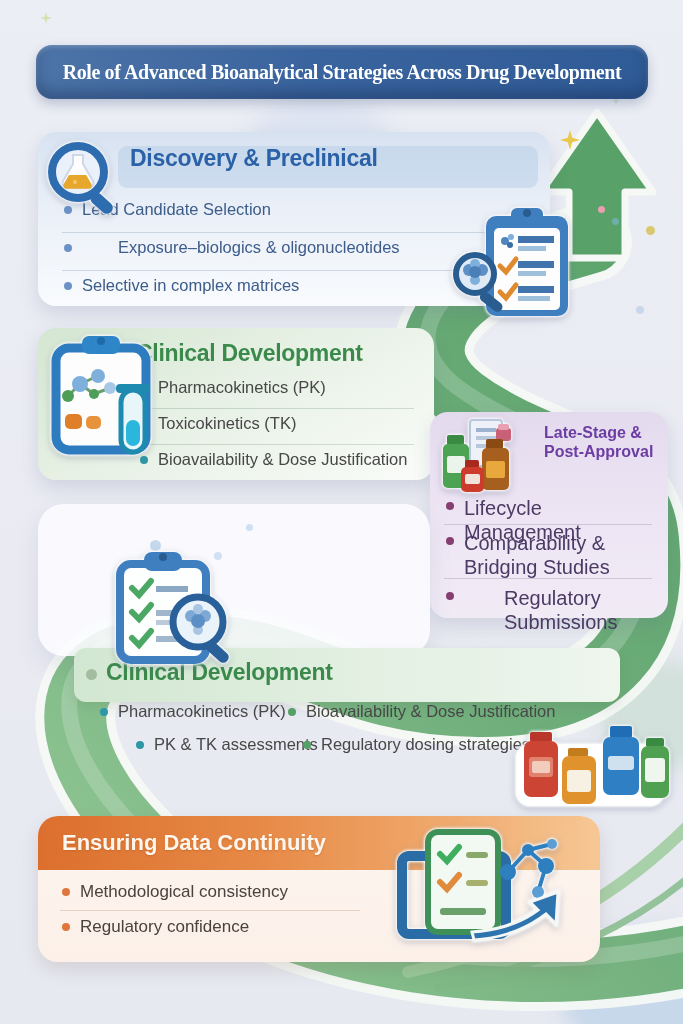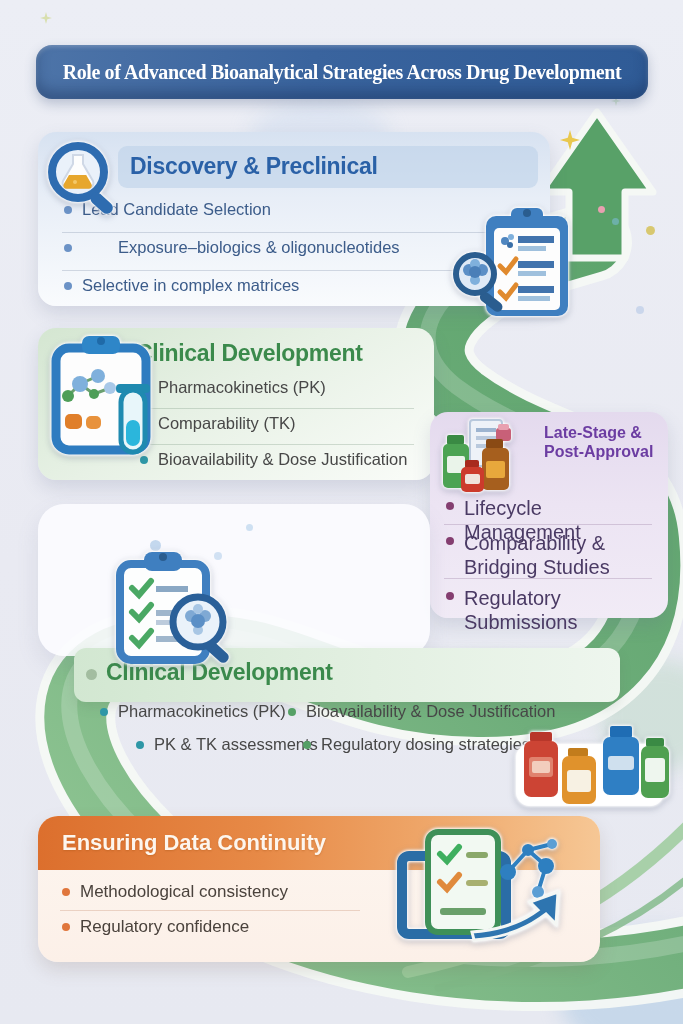--- a/index.html
+++ b/index.html
@@ -22,21 +22,21 @@
   .panel{border-radius:18px;box-shadow:0 8px 18px rgba(95,105,140,.18);z-index:2;}
   .sec-title{font-weight:700;font-size:23px;letter-spacing:-.3px;white-space:nowrap;z-index:3;}
   .bullet-row{display:flex;align-items:flex-start;z-index:3;}
   .dot{width:8px;height:8px;border-radius:50%;flex:0 0 8px;margin:6px 10px 0 0;}
   .btext{font-size:16.5px;line-height:1.2;}
   .rule{height:1px;z-index:3;}
   .sticker{filter:drop-shadow(0 0 1.5px #fff) drop-shadow(0 0 1.5px #fff) drop-shadow(0 2px 3px rgba(90,100,130,.35));z-index:4;}
   
   .p-disc{left:38px;top:132px;width:512px;height:174px;background:linear-gradient(180deg,#d7e2f1 0%,#e8eef7 38%,#f9fbfd 100%);}
   .disc-strip{left:118px;top:146px;width:420px;height:42px;border-radius:9px;background:rgba(186,208,232,.55);z-index:2;}
-  .disc-title{left:130px;top:153px;color:#2a61a7;}
+  .disc-title{left:130px;top:145px;color:#2a61a7;}
   .disc-text{color:#3c5c8a;}
   .disc-dot{background:#6b92c6;}
   .rule-disc{background:rgba(130,145,170,.32);}
   
   .p-clin1{left:38px;top:328px;width:396px;height:152px;background:linear-gradient(150deg,#d4e6d1 0%,#e7f1e5 45%,#fafcf9 100%);}
   .clin1-title{left:136px;top:340px;color:#3b8a4c;}
   .clin-text{color:#474747;}
   .dot-teal{background:#2e97a6;}
   .dot-green{background:#55a066;}
   .rule-clin{background:rgba(120,150,125,.30);}
@@ -171,21 +171,21 @@
     </svg>
   </div>
 
   <div class="abs bullet-row" style="left:140px;top:378px;width:280px;">
     <span class="dot dot-teal"></span>
     <span class="btext clin-text">Pharmacokinetics (PK)</span>
   </div>
   <div class="abs rule rule-clin" style="left:138px;top:408px;width:276px;"></div>
   <div class="abs bullet-row" style="left:140px;top:414px;width:280px;">
     <span class="dot dot-green"></span>
-    <span class="btext clin-text">Comparability (TK)</span>
+    <span class="btext clin-text">Toxicokinetics (TK)</span>
   </div>
   <div class="abs rule rule-clin" style="left:138px;top:444px;width:276px;"></div>
   <div class="abs bullet-row" style="left:140px;top:450px;width:290px;">
     <span class="dot dot-teal"></span>
     <span class="btext clin-text">Bioavailability &amp; Dose Justification</span>
   </div>
 
   <div class="abs panel p-late"></div>
   <div class="abs late-title">Late-Stage &amp;
 Post-Approval</div>
@@ -213,21 +213,21 @@
   <div class="abs bullet-row" style="left:446px;top:496px;width:210px;">
     <span class="dot dot-purple"></span>
     <span class="btext late-text">Lifecycle Management</span>
   </div>
   <div class="abs rule rule-late" style="left:444px;top:524px;width:208px;"></div>
   <div class="abs bullet-row" style="left:446px;top:531px;width:195px;">
     <span class="dot dot-purple"></span>
     <span class="btext late-text">Comparability &amp; Bridging Studies</span>
   </div>
   <div class="abs rule rule-late" style="left:444px;top:578px;width:208px;"></div>
-  <div class="abs bullet-row" style="left:446px;top:586px;width:210px;">
+  <div class="abs bullet-row" style="left:446px;top:586px;width:210px;gap:40px;">
     <span class="dot dot-purple"></span>
     <span class="btext late-text">Regulatory Submissions</span>
   </div>
 
   <div class="abs p-mid"></div>
   <div class="abs ddot" style="left:150px;top:540px;width:11px;height:11px;background:rgba(130,175,220,.45);"></div>
   <div class="abs ddot" style="left:214px;top:552px;width:8px;height:8px;background:rgba(160,195,230,.45);"></div>
   <div class="abs ddot" style="left:246px;top:524px;width:7px;height:7px;background:rgba(140,185,225,.4);"></div>
   <div class="abs ddot" style="left:118px;top:566px;width:9px;height:9px;background:rgba(170,200,235,.4);"></div>
 

